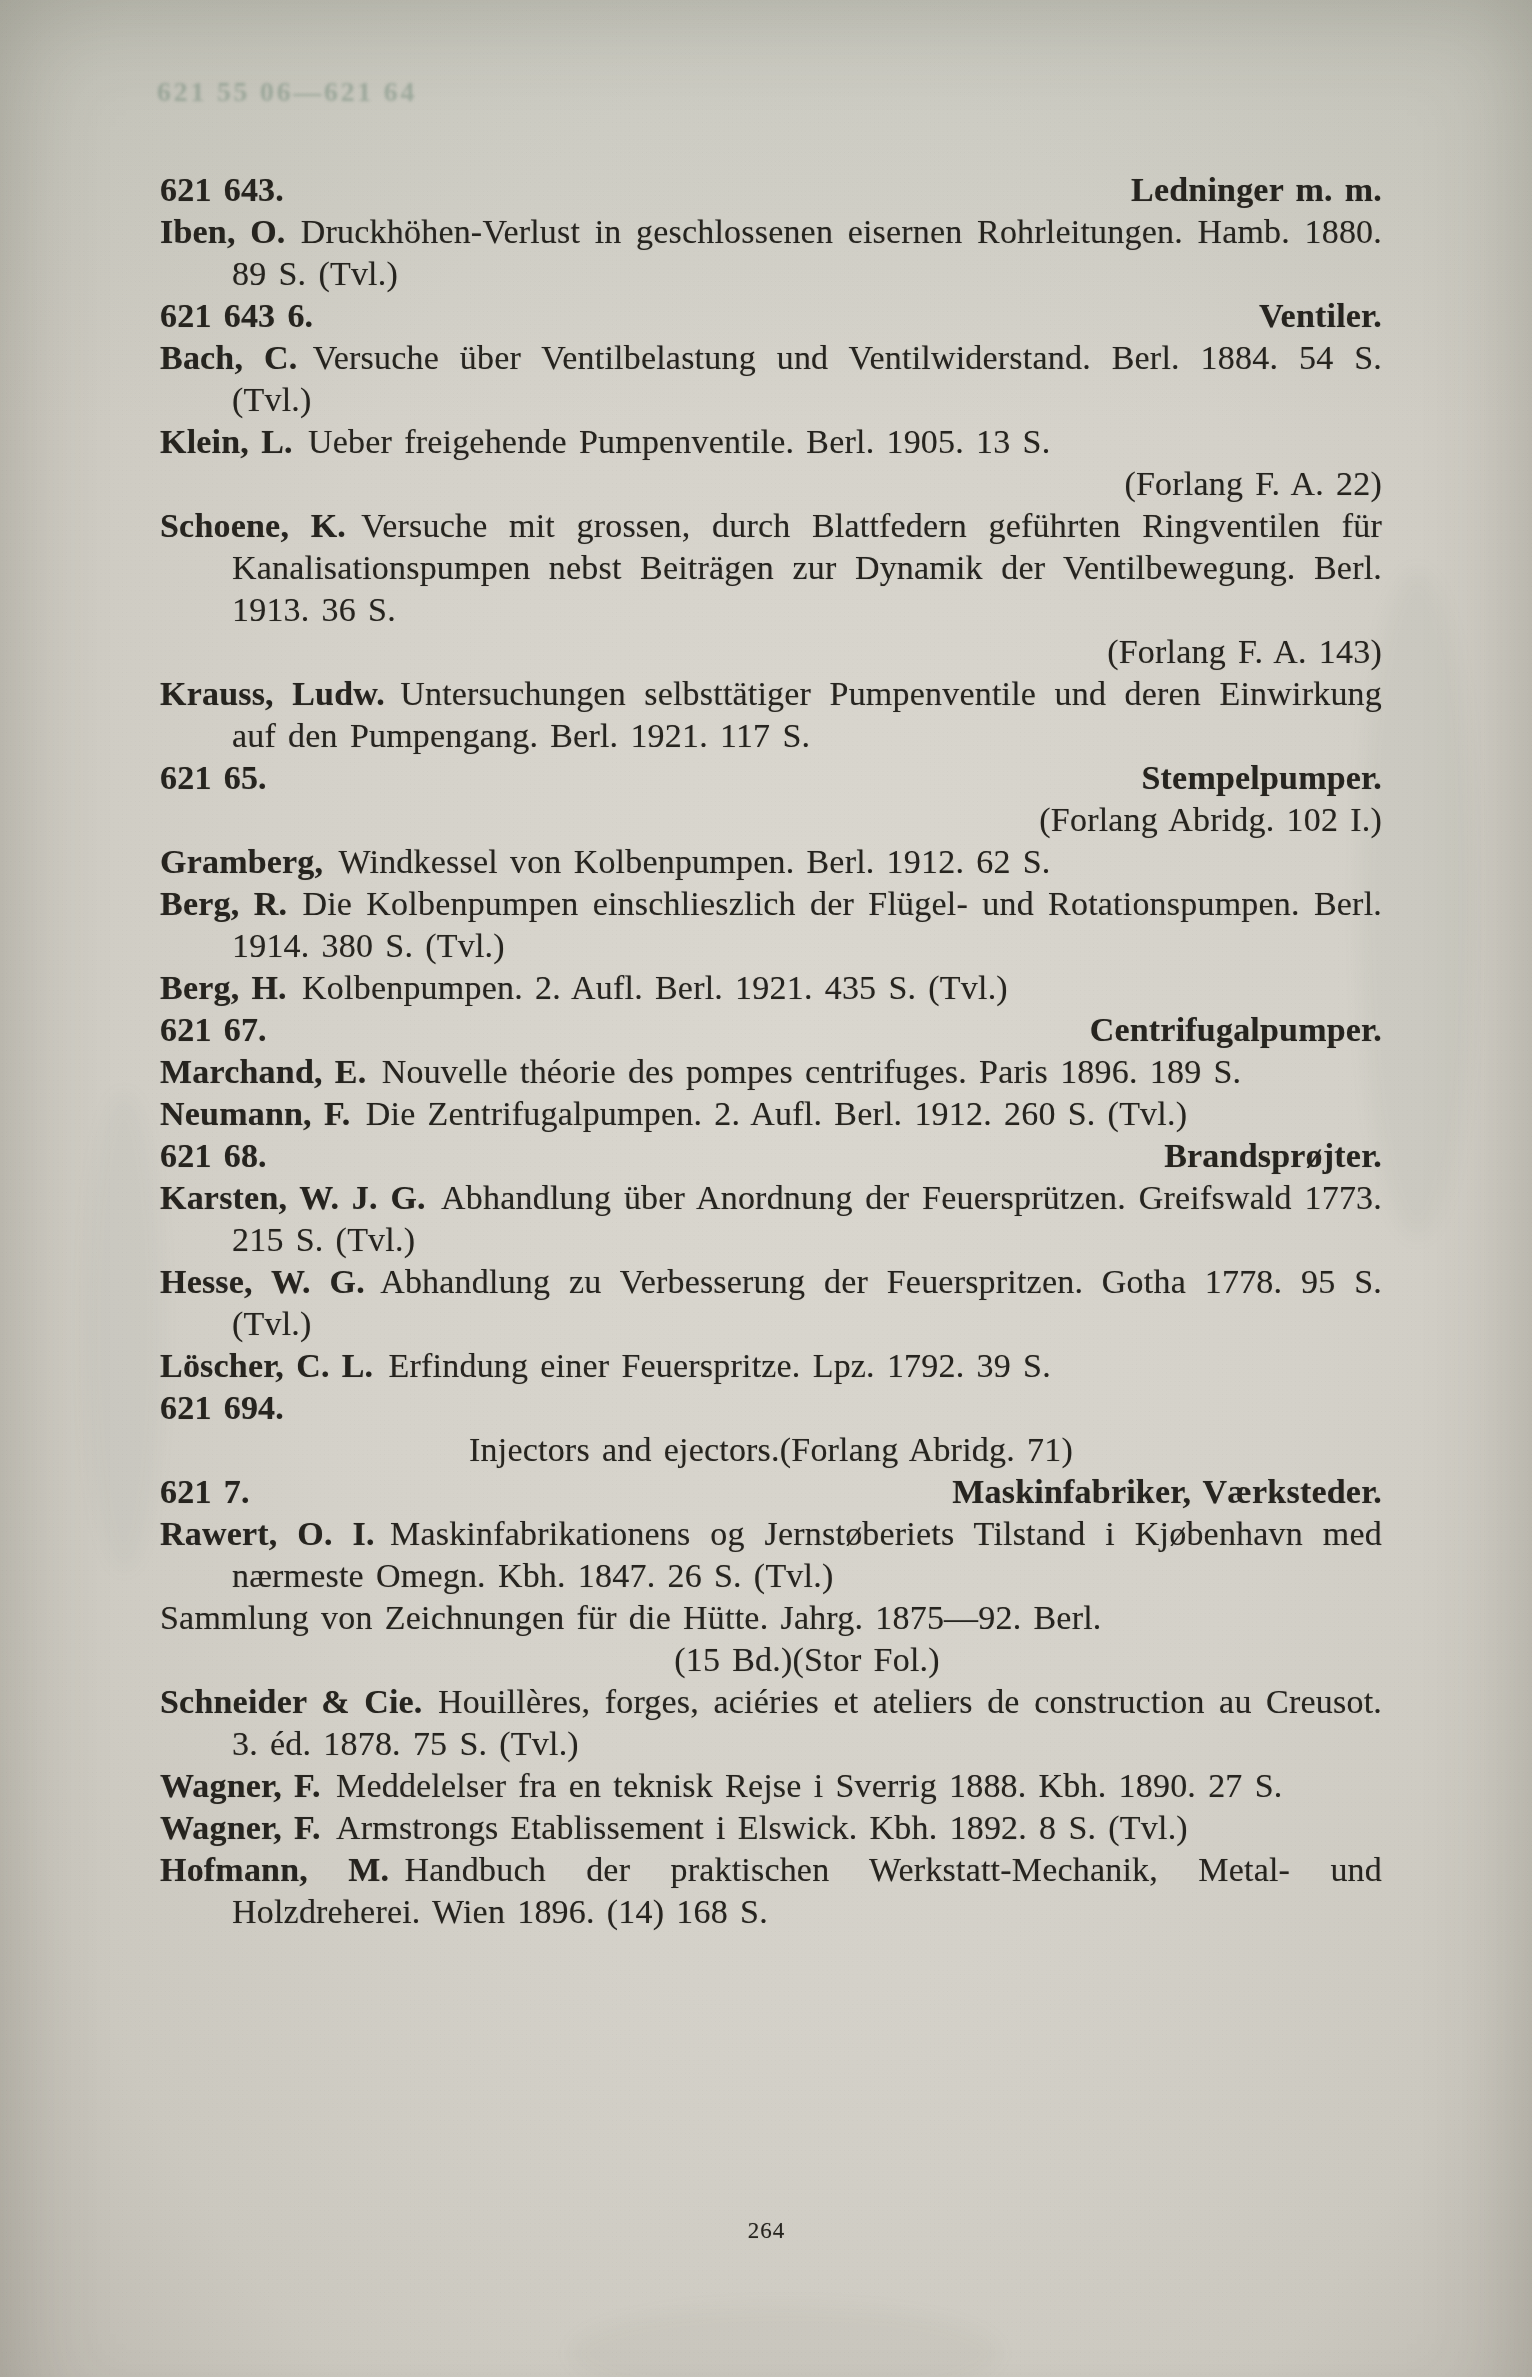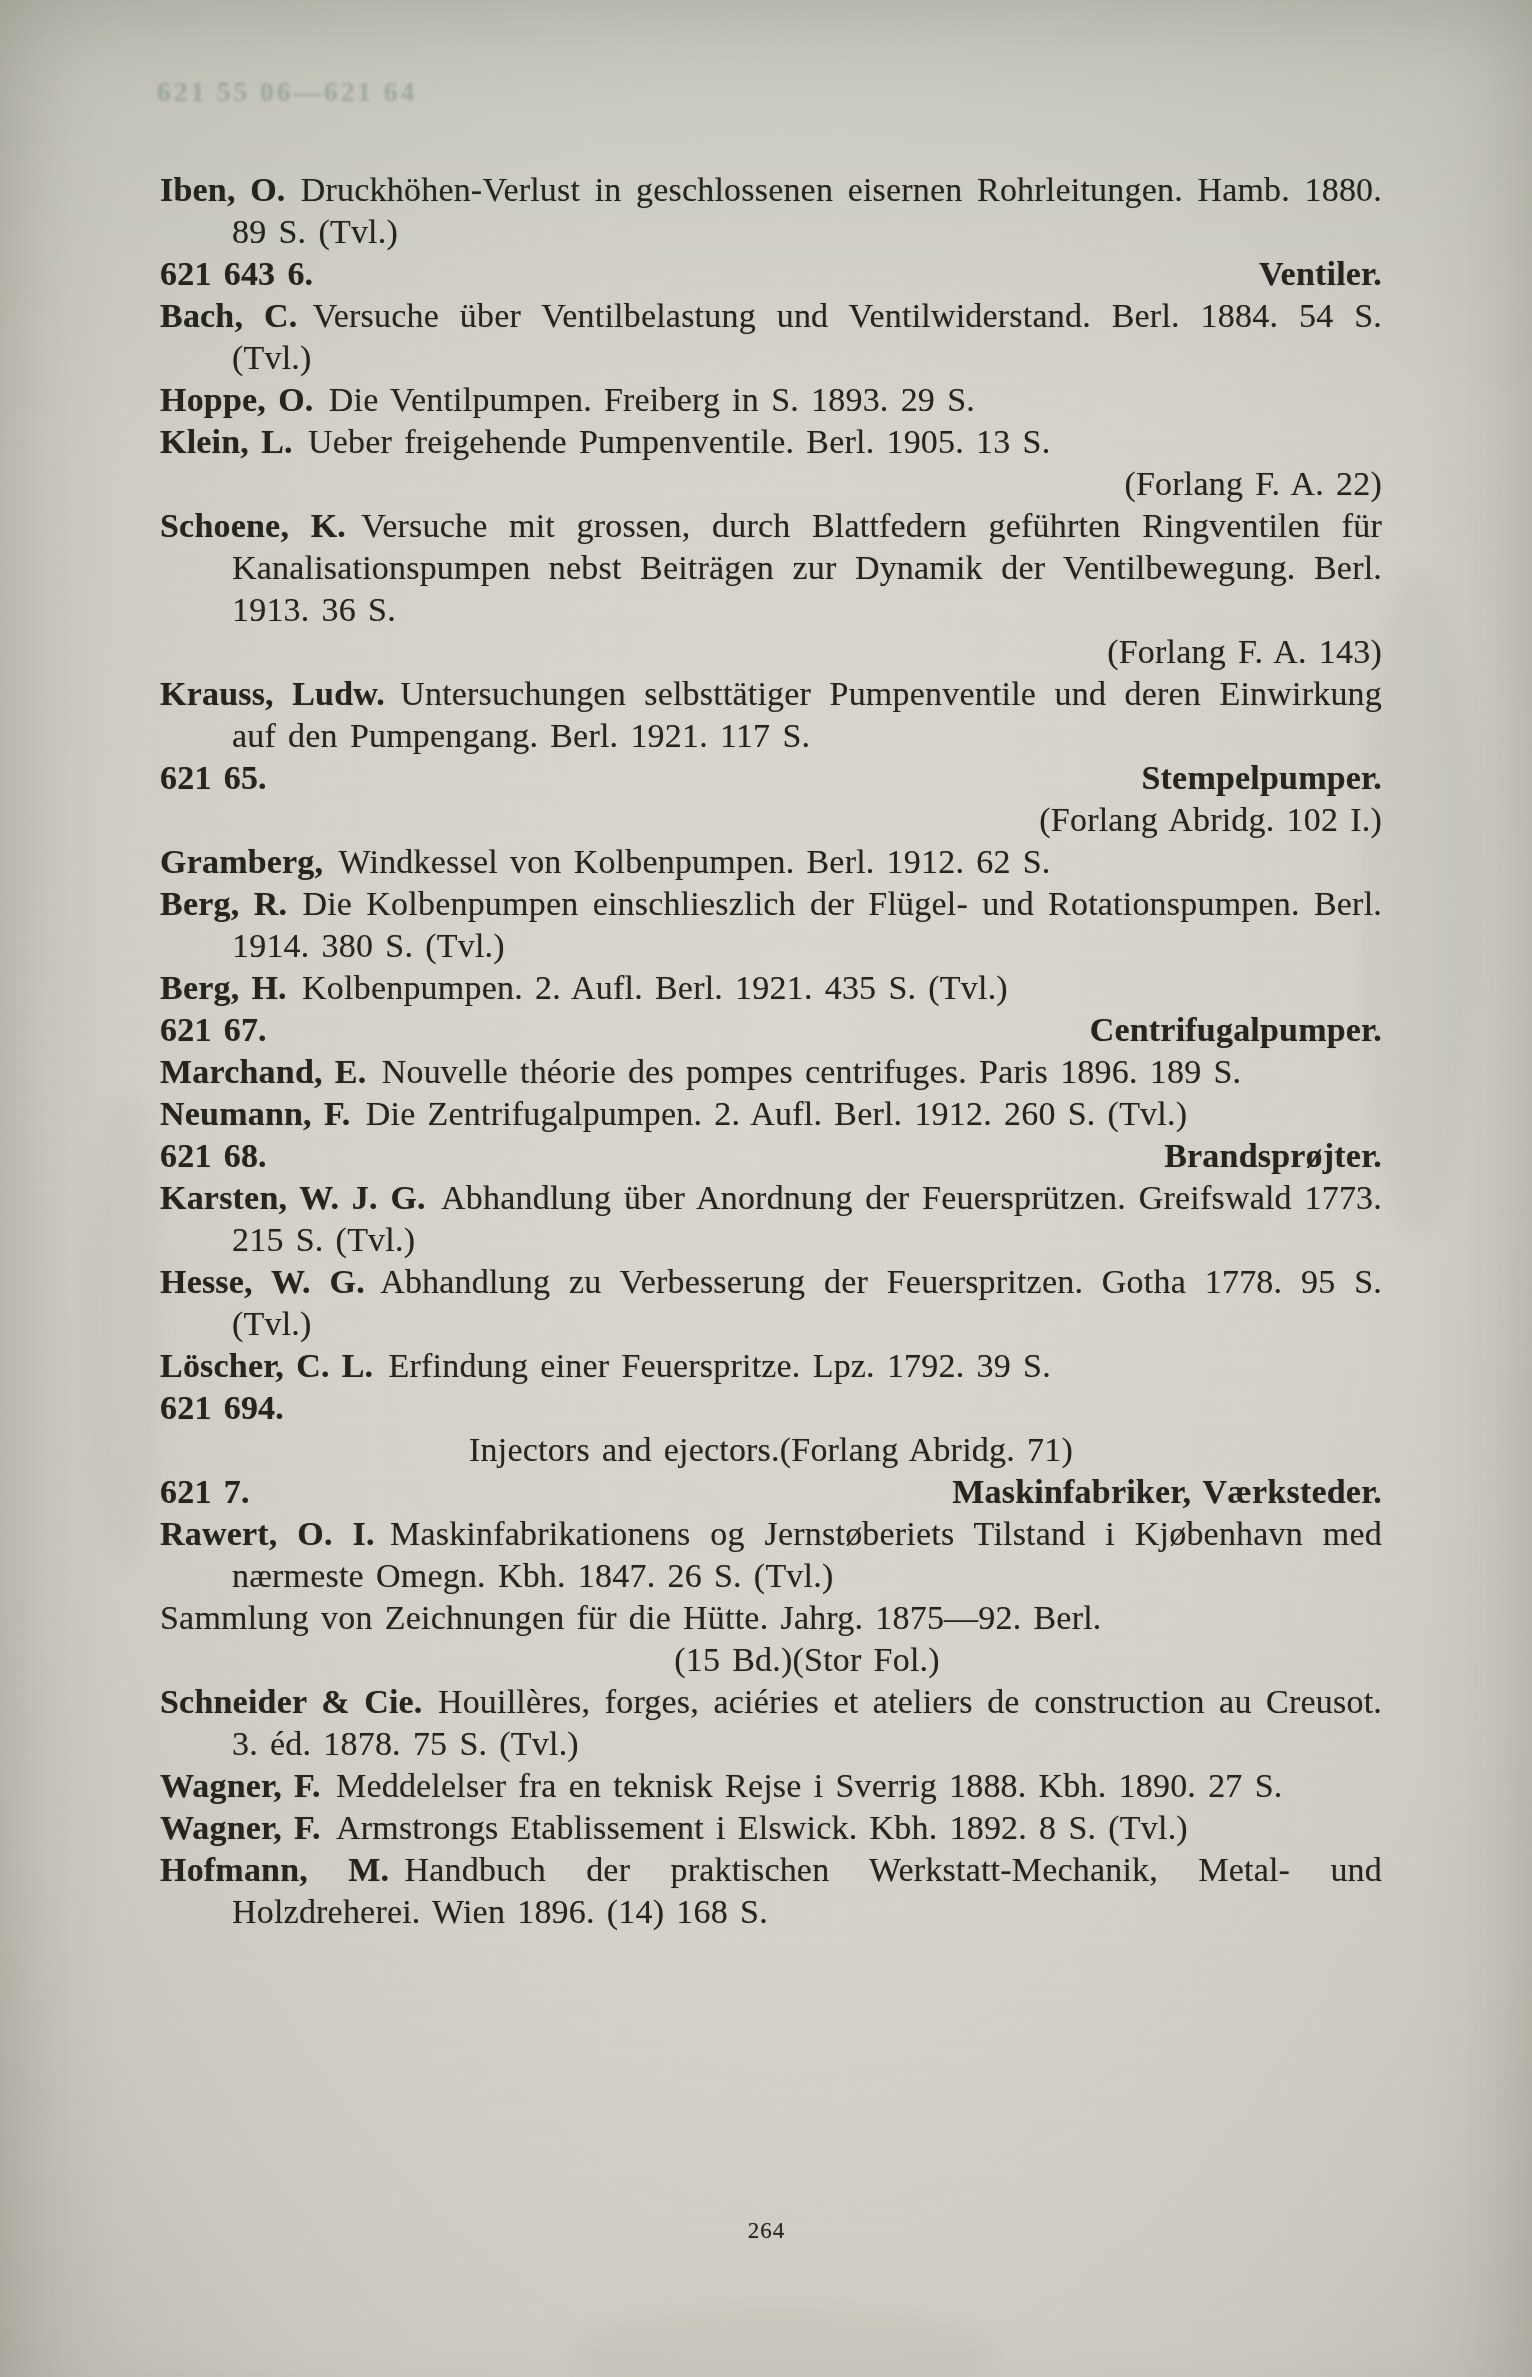--- a/index.html
+++ b/index.html
@@ -100,27 +100,30 @@
 
   <div class="smudge s1"></div>
   <div class="smudge s2"></div>
   <div class="smudge s3"></div>
 
   <div class="bleed-header">621 55 06—621 64</div>
 
   <div class="content">
 
     <div>
+        <div class="section-row">
+          <span class="sec-num">621 643.</span>
+          <span class="sec-title">Ledninger m. m.</span>
+        </div>
         <p class="entry"><span class="author">Iben, O.</span><span class="entry-text">Druckhöhen-Verlust in geschlossenen eisernen Rohrleitungen. Hamb. 1880. 89 S. (Tvl.)</span></p>
         <div class="section-row">
           <span class="sec-num">621 643 6.</span>
           <span class="sec-title">Ventiler.</span>
         </div>
         <p class="entry"><span class="author">Bach, C.</span><span class="entry-text">Versuche über Ventilbelastung und Ventilwiderstand. Berl. 1884. 54 S. (Tvl.)</span></p>
-        <p class="entry"><span class="author">Hoppe, O.</span><span class="entry-text">Die Ventilpumpen. Freiberg in S. 1893. 29 S.</span></p>
         <p class="entry"><span class="author">Klein, L.</span><span class="entry-text">Ueber freigehende Pumpenventile. Berl. 1905. 13 S.</span></p>
         <div class="note">(Forlang F. A. 22)</div>
         <p class="entry"><span class="author">Schoene, K.</span><span class="entry-text">Versuche mit grossen, durch Blattfedern geführten Ringventilen für Kanalisationspumpen nebst Beiträgen zur Dynamik der Ventilbewegung. Berl. 1913. 36 S.</span></p>
         <div class="note">(Forlang F. A. 143)</div>
         <p class="entry"><span class="author">Krauss, Ludw.</span><span class="entry-text">Untersuchungen selbsttätiger Pumpenventile und deren Einwirkung auf den Pumpengang. Berl. 1921. 117 S.</span></p>
         <div class="section-row">
           <span class="sec-num">621 65.</span>
           <span class="sec-title">Stempelpumper.</span>
         </div>
         <div class="note">(Forlang Abridg. 102 I.)</div>

